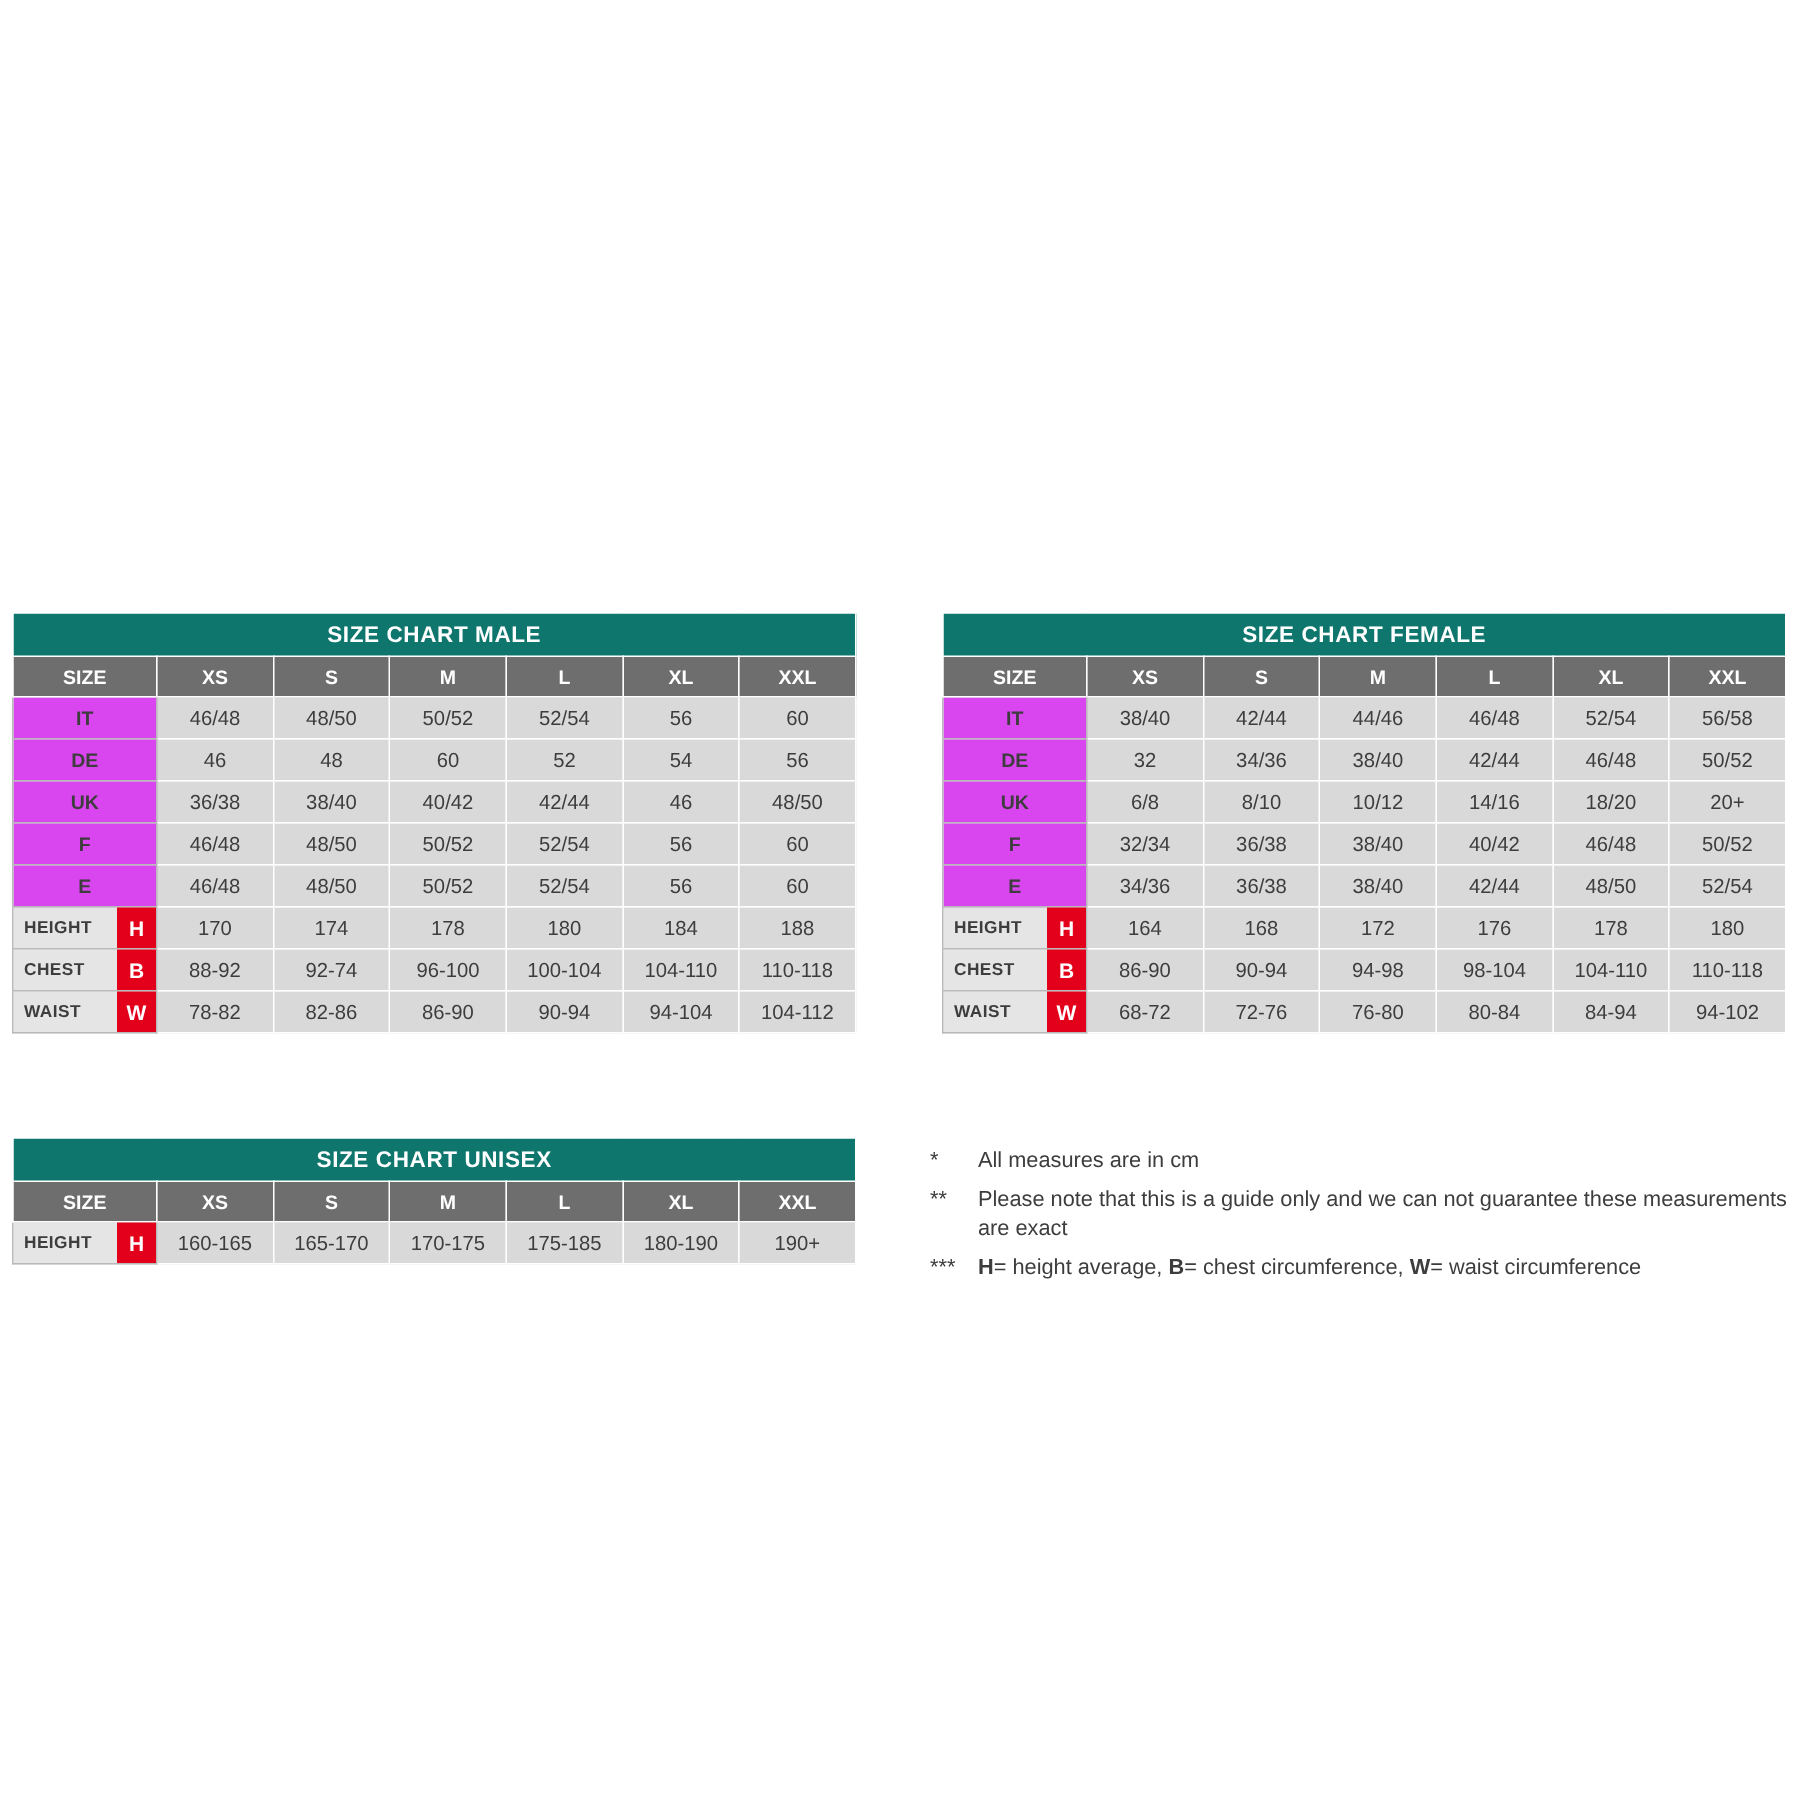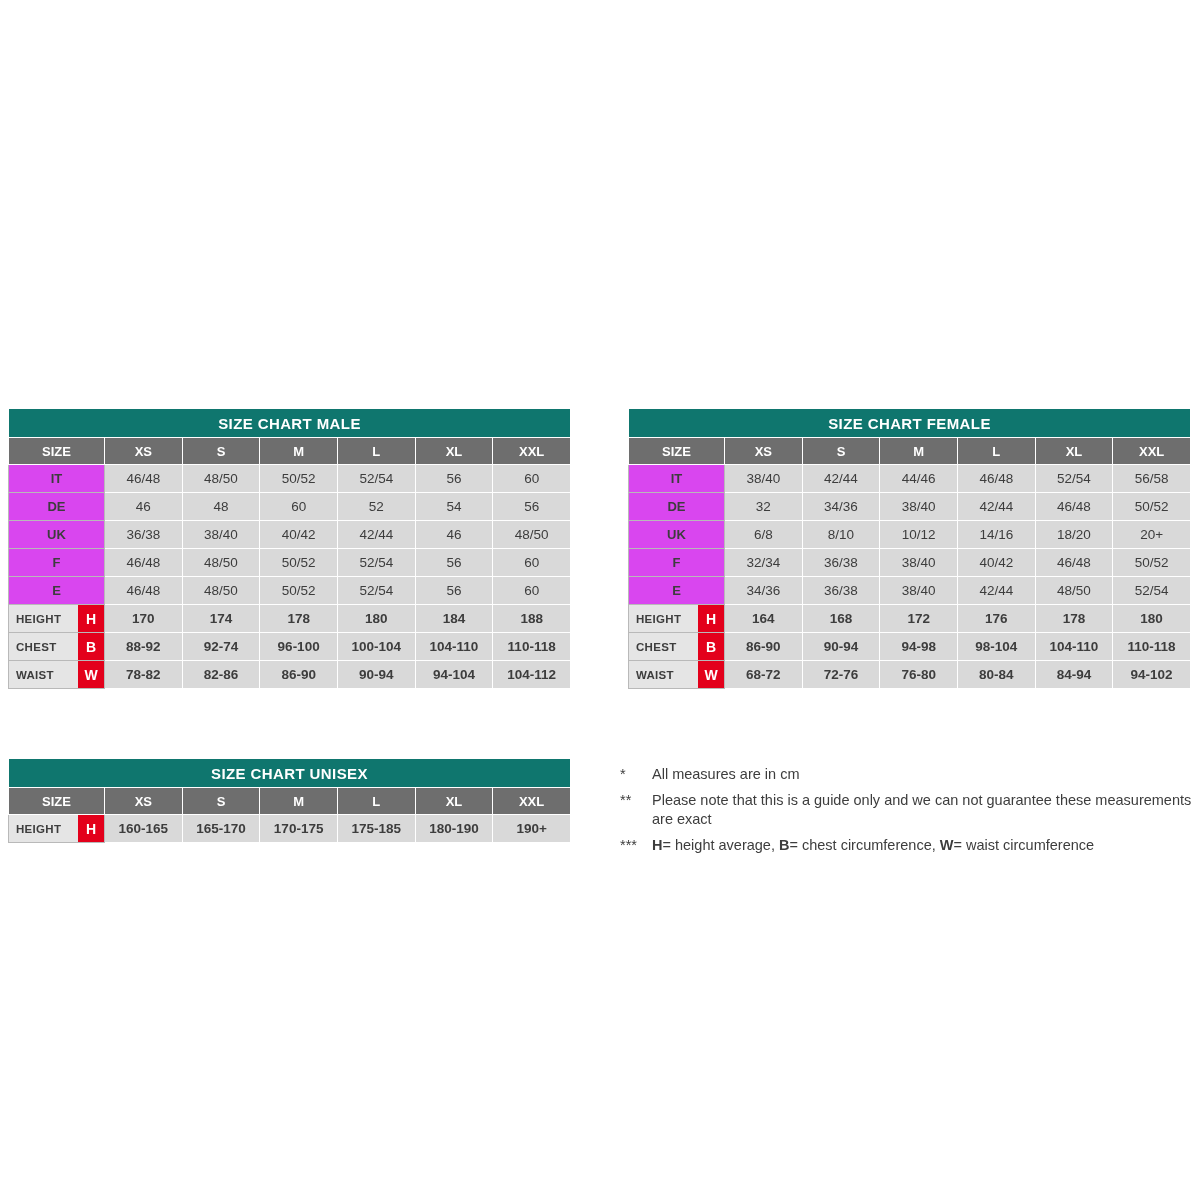--- a/index.html
+++ b/index.html
@@ -77,21 +77,21 @@
     font-weight: bold;
     font-size: 13px;
     border: 1px solid #b9b9b9;
   }
   .chart .cell {
     background: #d9d9d9;
     color: #3d3d3d;
     font-size: 13.5px;
   }
   .chart .cell.bold {
-    font-weight: bold;
+    font-weight: normal;
   }
   
   .chart .meas-label {
     background: #e5e5e5;
     border: 1px solid #b9b9b9;
     padding: 0;
   }
   .meas-wrap {
     display: flex;
     align-items: stretch;

